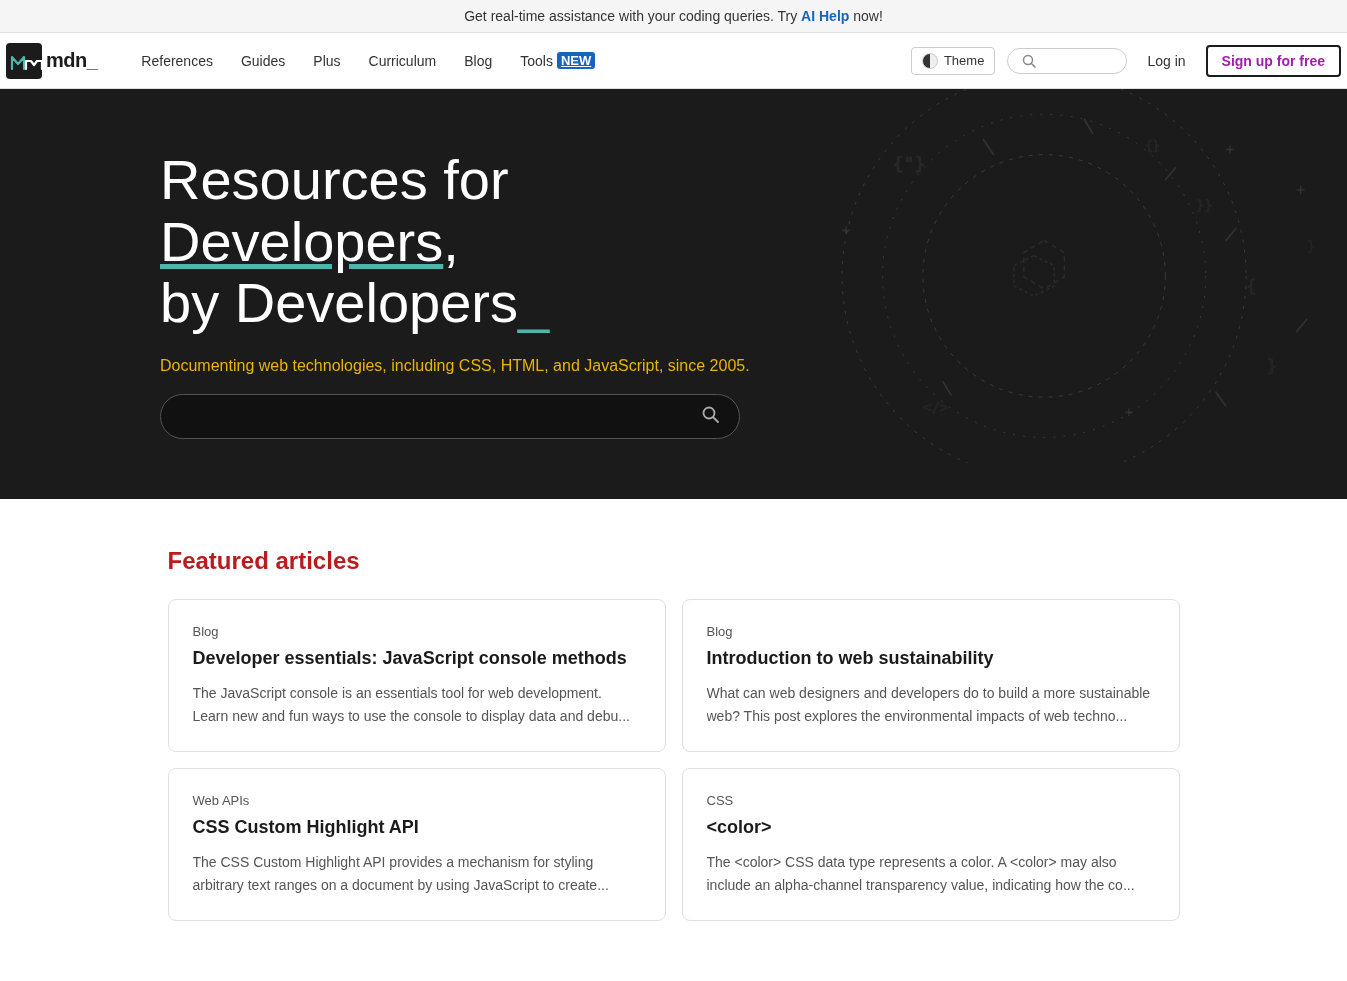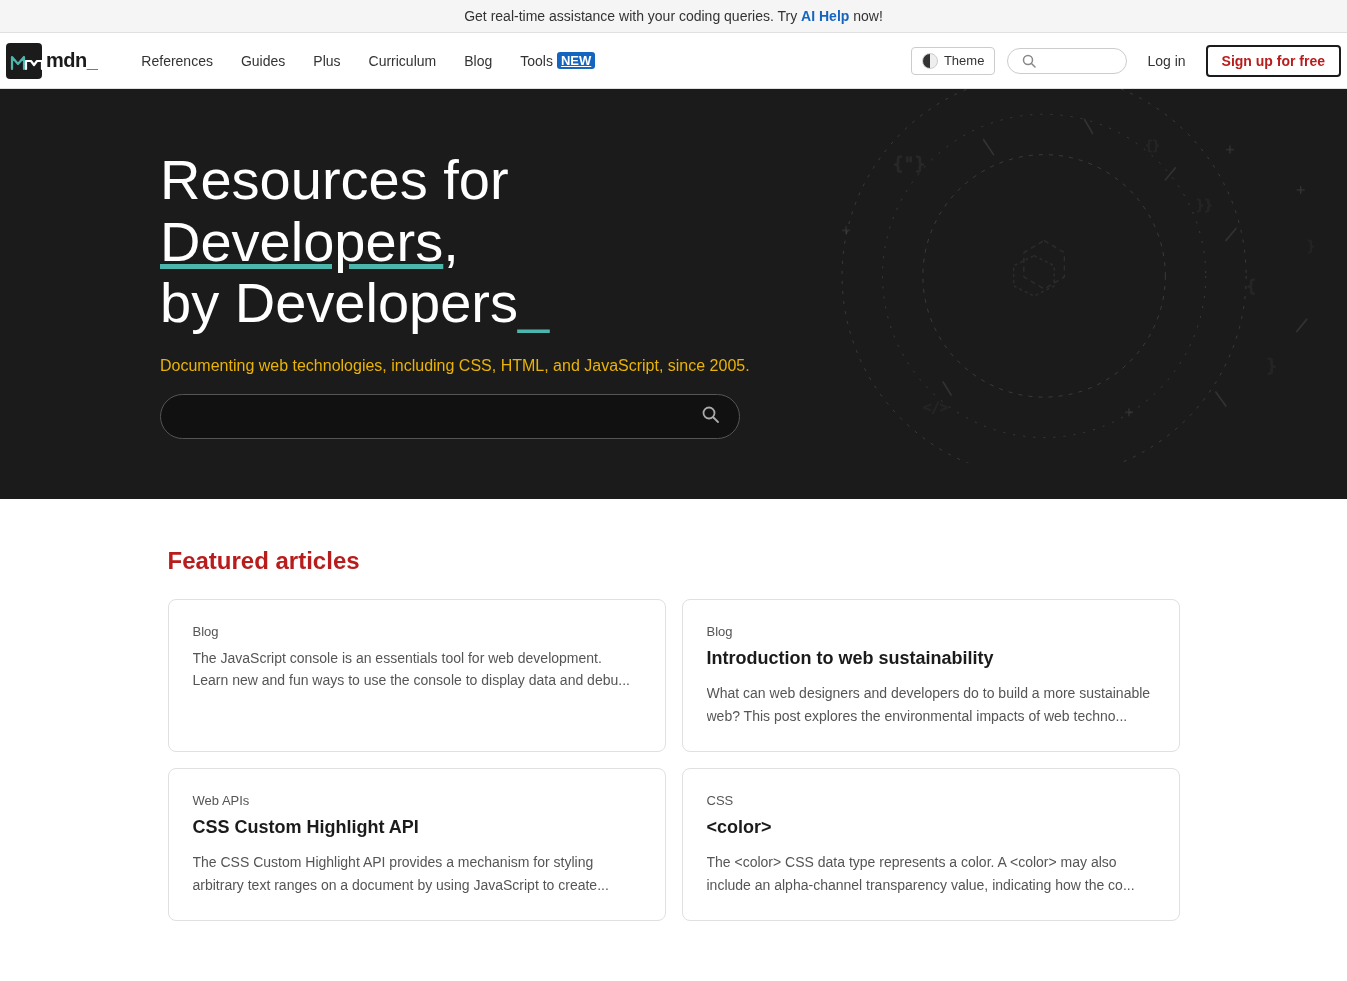--- a/index.html
+++ b/index.html
@@ -121,21 +121,21 @@
       padding: 6px 8px;
     }
     .signup-btn {
       background: #fff;
       border: 2px solid #1b1b1b;
       border-radius: 4px;
       font-size: 14px;
       font-weight: 600;
       cursor: pointer;
       padding: 6px 14px;
-      color: #b91c1c;
+      color: #a21caf;
       white-space: nowrap;
     }
 
     
     .hero {
       background: #1b1b1b;
       min-height: 370px;
       display: flex;
       align-items: center;
       position: relative;
@@ -361,20 +361,21 @@
   </div>
 </section>
 
 <main class="main-content">
   <h2 class="section-title">Featured articles</h2>
 
   <div class="articles-grid">
 
     <div class="article-card">
       <div class="article-category">Blog</div>
+      <div class="article-title">Developer essentials: JavaScript console methods</div>
       <div class="article-excerpt">The JavaScript console is an essentials tool for web development. Learn new and fun ways to use the console to display data and debu...</div>
     </div>
 
     <div class="article-card">
       <div class="article-category">Blog</div>
       <div class="article-title">Introduction to web sustainability</div>
       <div class="article-excerpt">What can web designers and developers do to build a more sustainable web? This post explores the environmental impacts of web techno...</div>
     </div>
 
     <div class="article-card">

